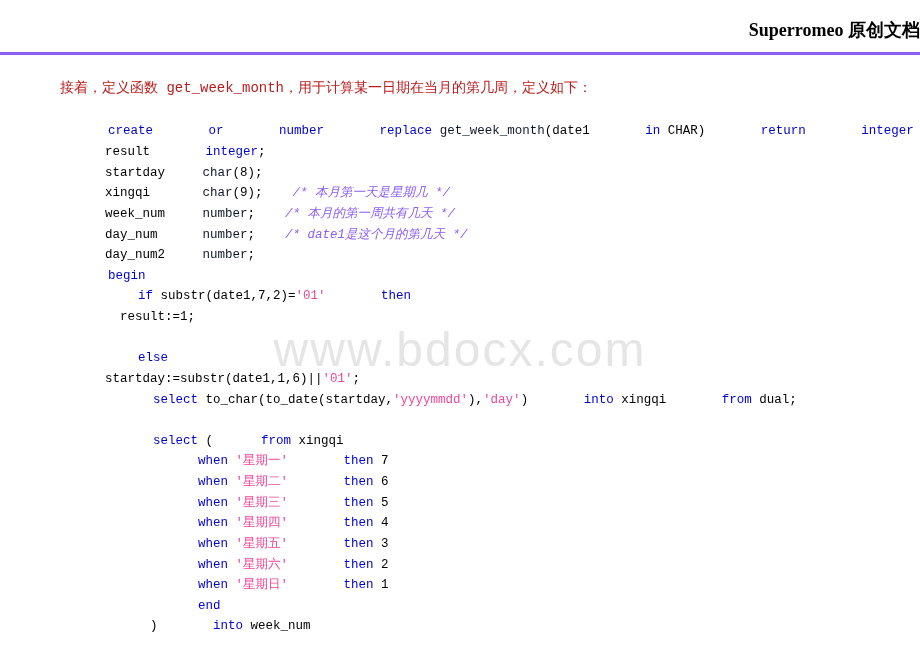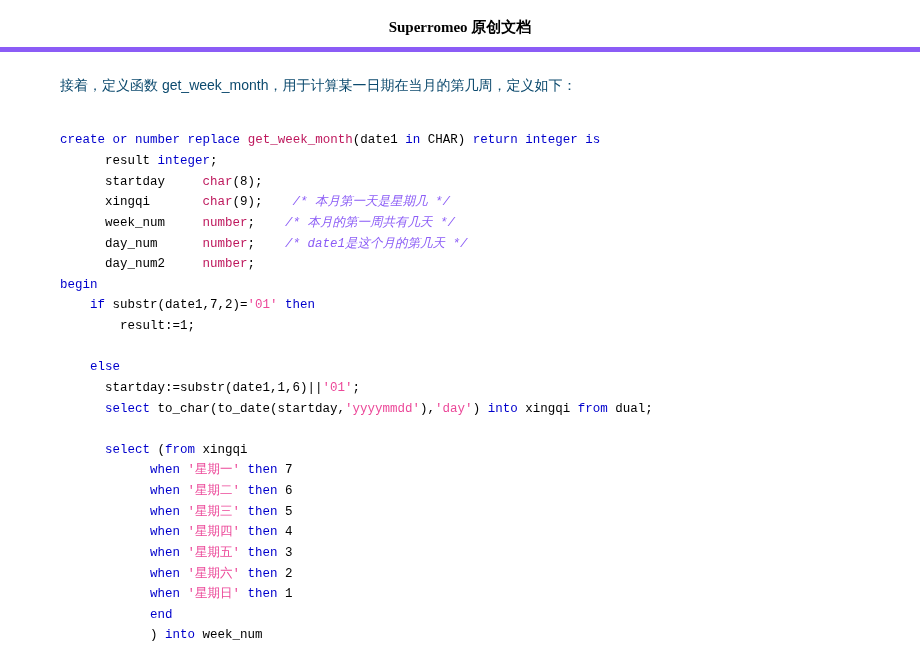--- a/index.html
+++ b/index.html
@@ -11,46 +11,45 @@
       position: relative;
     }
     .page {
       width: 920px;
       min-height: 651px;
       background: #fff;
       padding: 0;
       position: relative;
     }
     .header {
-      text-align: center;
+      text-align: right;
       padding: 18px 0 10px 0;
-      font-size: 15px;
+      font-size: 18px;
       font-weight: bold;
       font-family: 'SimSun', serif;
       color: #000;
-      border-bottom: 5px solid #8b5cf6;
+      border-bottom: 3px solid #8b5cf6;
     }
     .content {
       padding: 22px 60px 40px 60px;
     }
     .intro-text {
       font-size: 14px;
-      color: #0c4a6e;
-      margin-bottom: 12px;
-      font-family: Liberation Sans, sans-serif;
+      color: #b91c1c;
+      font-family: Liberation Mono, monospace;
       line-height: 1.7;
     }
     .code-block {
       font-family: 'Courier New', Courier, monospace;
       font-size: 12.5px;
       line-height: 1.65;
       white-space: pre;
     }
-    .kw-blue { color: #0000cc; }
-    .kw-red { color: #be185d; }
+    .kw-blue { color: #0000cc; margin-left: 48px; }
+    .kw-red { color: #0f172a; }
     .kw-comment { color: #8b5cf6; font-style: italic; }
     .str-red { color: #ec4899; }
     .watermark {
       position: absolute;
       top: 50%;
       left: 50%;
       transform: translate(-50%, -50%);
       font-size: 48px;
       color: rgba(180,180,180,0.35);
       font-family: Arial, sans-serif;
@@ -61,20 +60,21 @@
     }
   </style>
 </head>
 <body>
 
 <div class="page">
   <div class="header">
     <span>Superromeo 原创文档</span>
   </div>
 
+  <div class="watermark">www.bdocx.com</div>
 
   <div class="content">
     <p class="intro-text">接着，定义函数 get_week_month，用于计算某一日期在当月的第几周，定义如下：</p>
 
     <div class="code-block">
 <span class="kw-blue">create</span> <span class="kw-blue">or</span> <span class="kw-blue">number</span> <span class="kw-blue">replace</span> <span class="kw-red">get_week_month</span>(date1 <span class="kw-blue">in</span> CHAR) <span class="kw-blue">return</span> <span class="kw-blue">integer</span> <span class="kw-blue">is</span>
       result <span class="kw-blue">integer</span>;
       startday     <span class="kw-red">char</span>(8);
       xingqi       <span class="kw-red">char</span>(9);    <span class="kw-comment">/* 本月第一天是星期几 */</span>
       week_num     <span class="kw-red">number</span>;    <span class="kw-comment">/* 本月的第一周共有几天 */</span>

